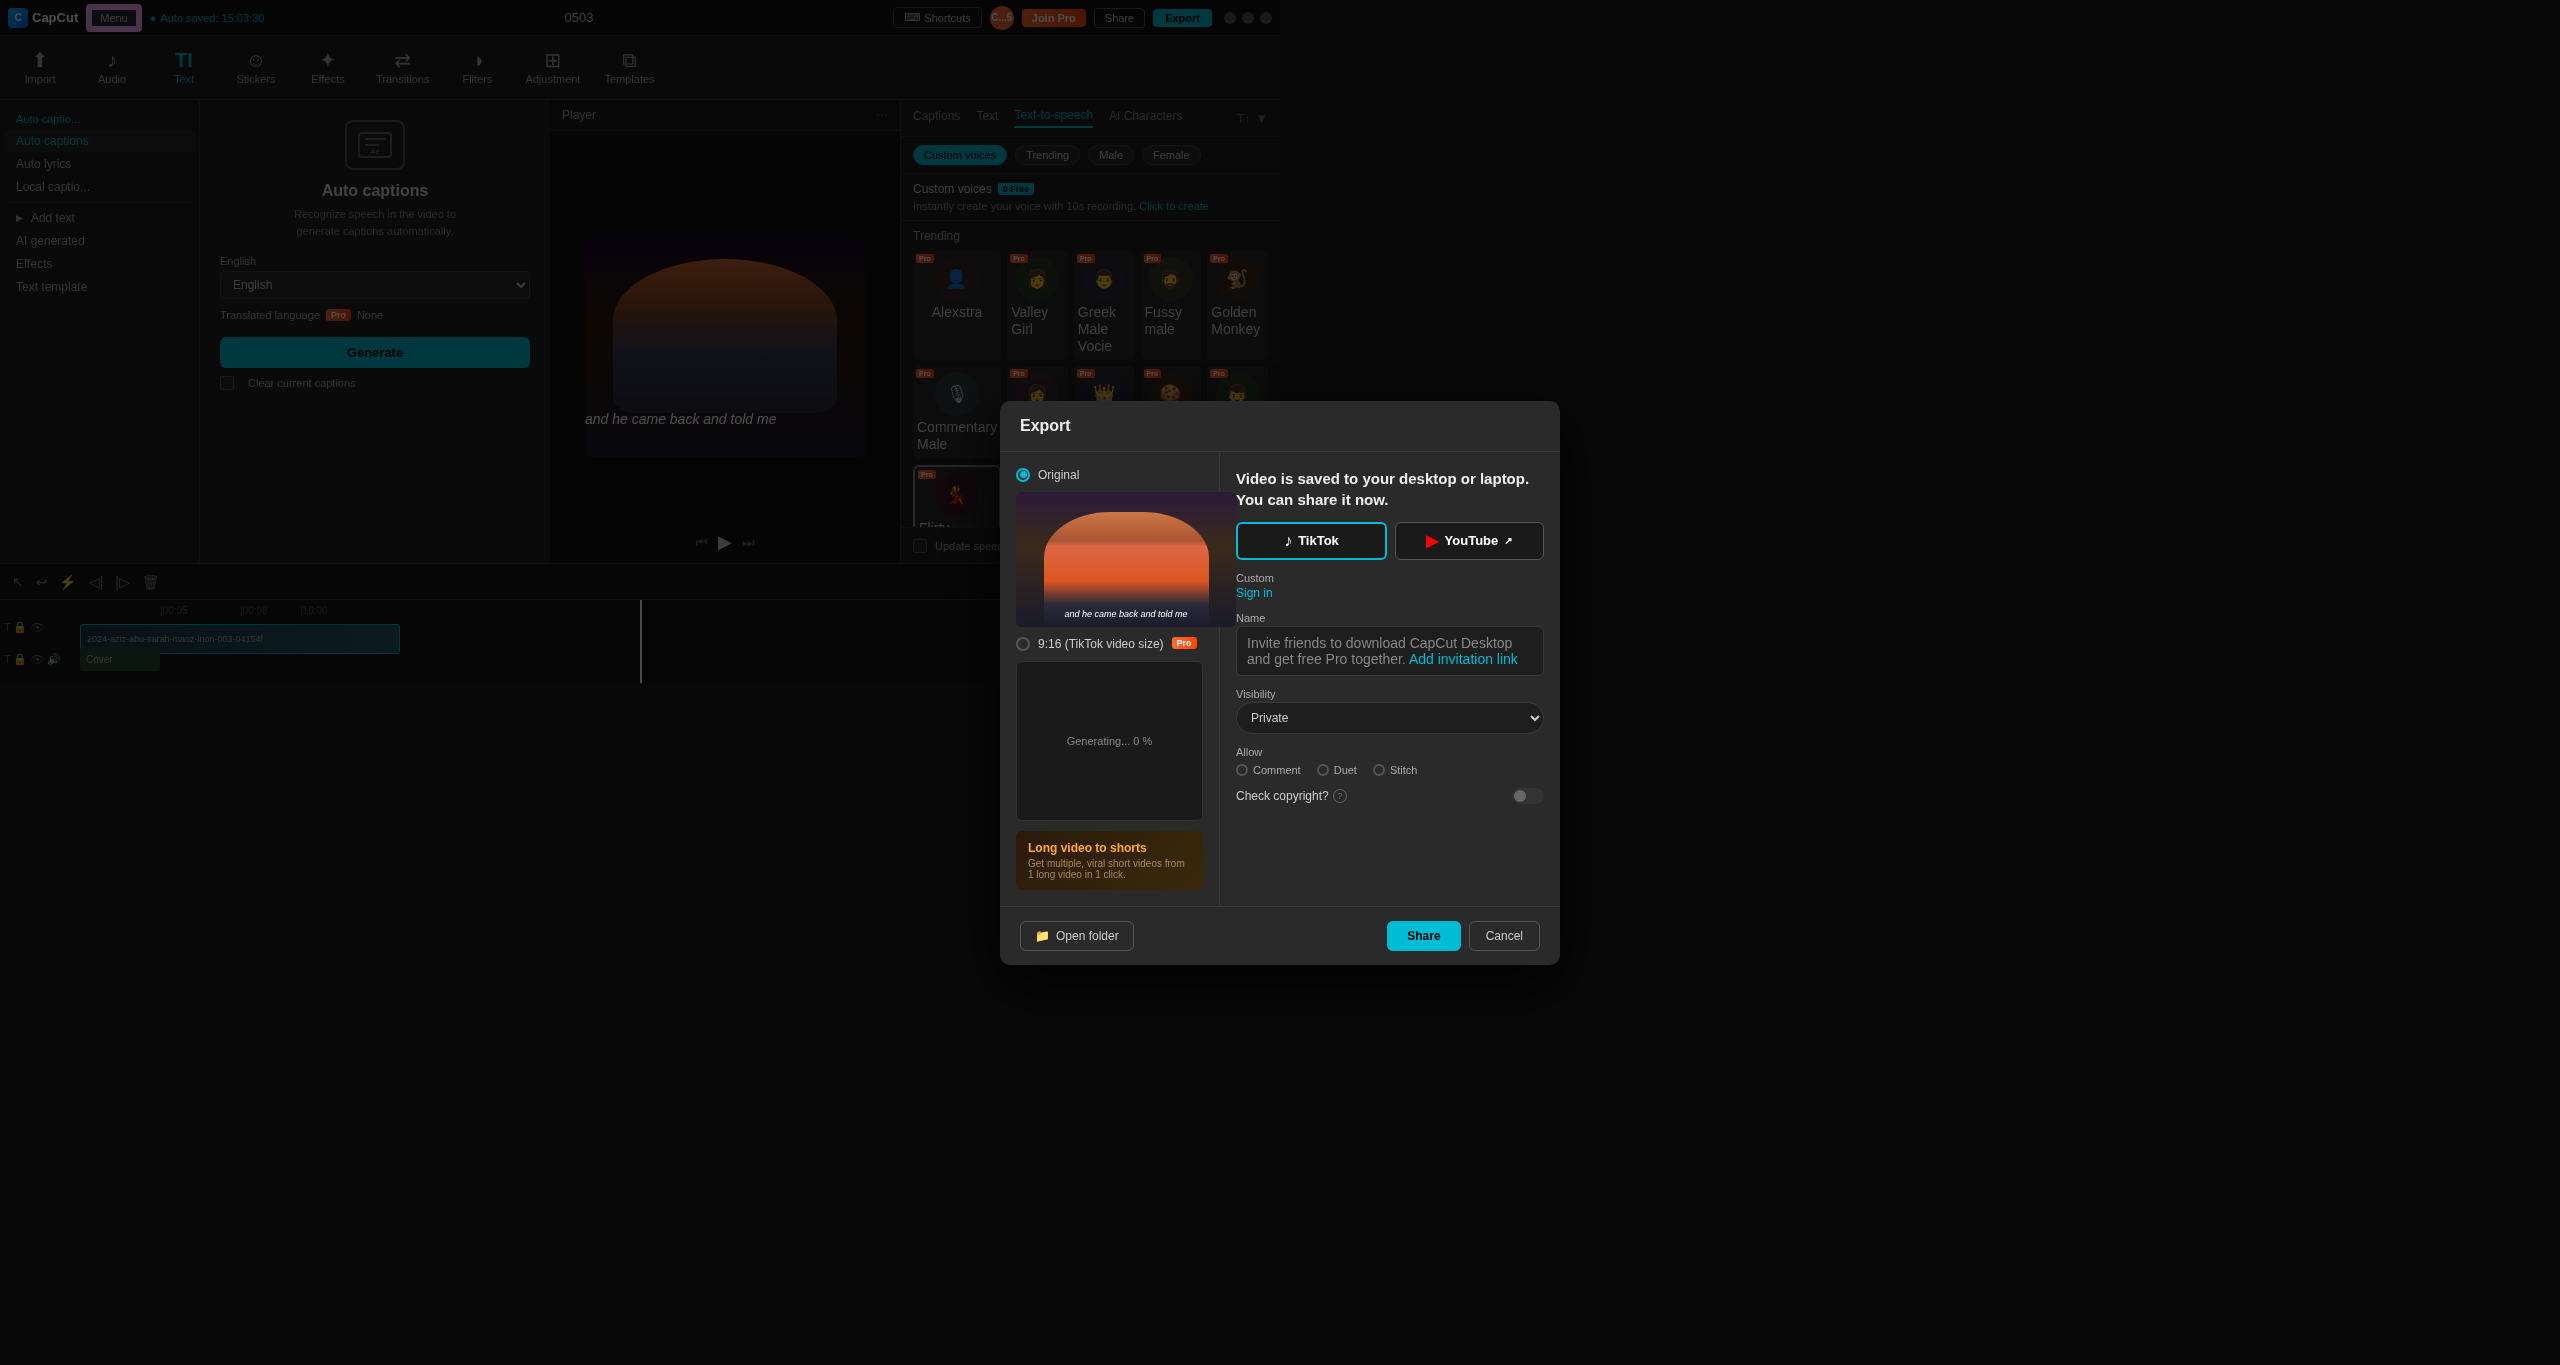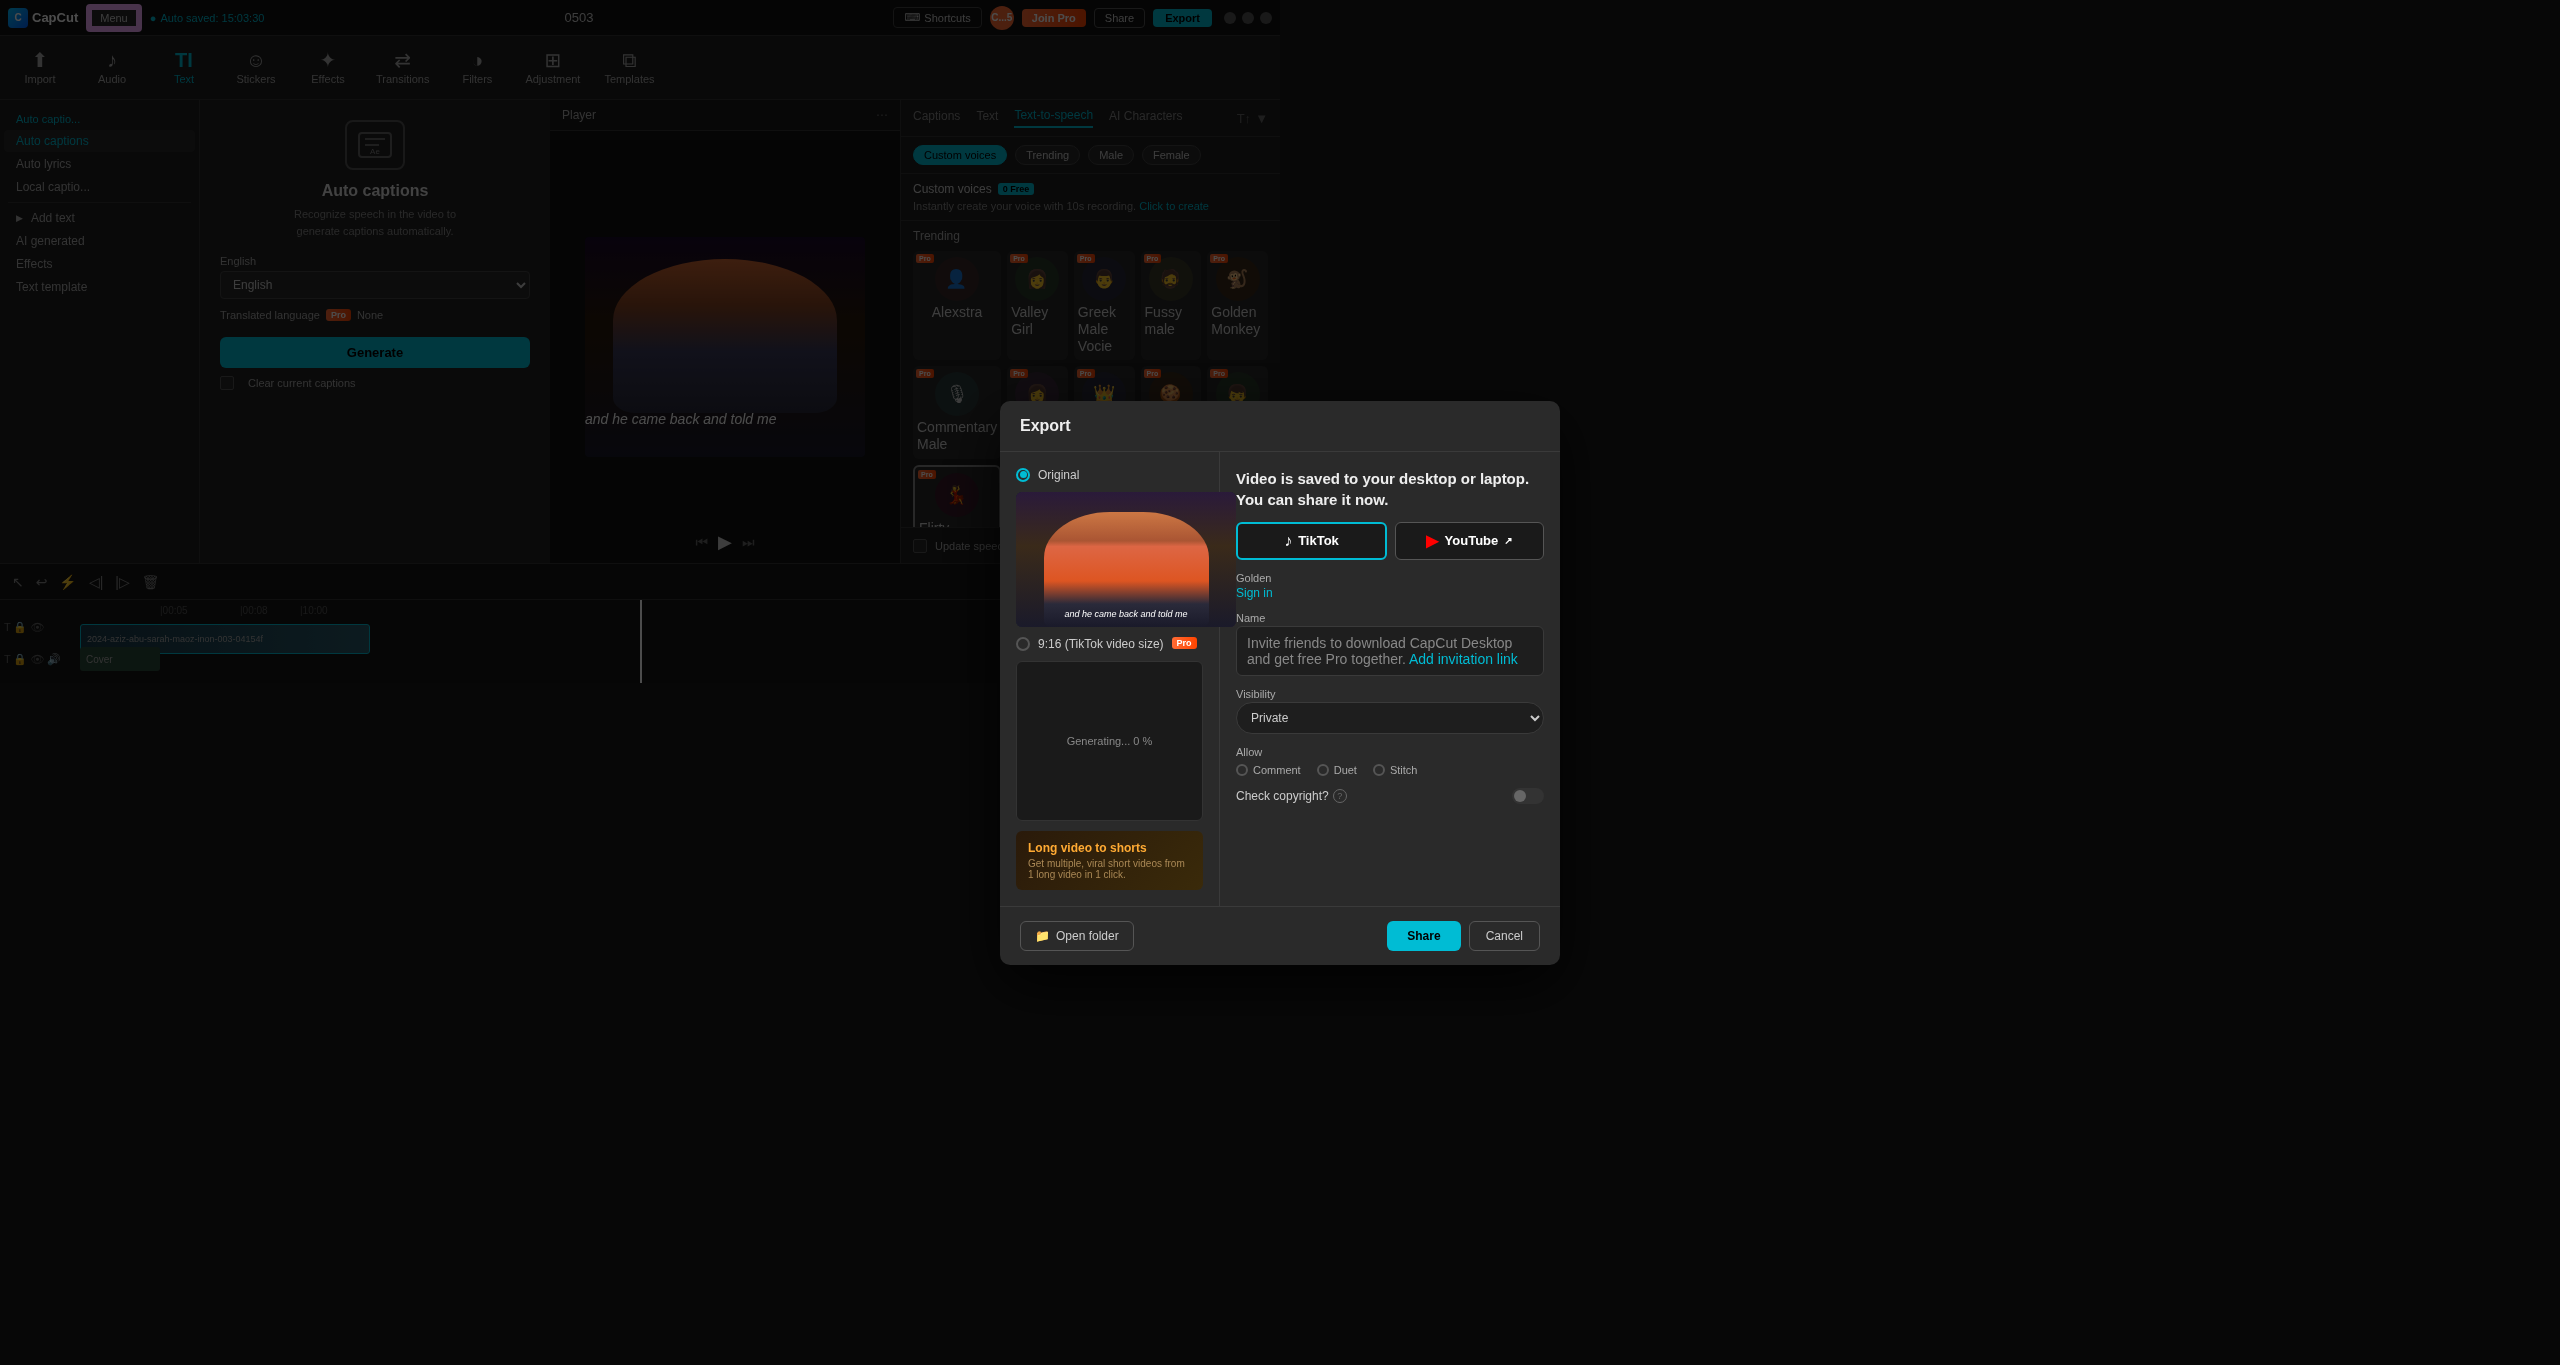--- a/index.html
+++ b/index.html
@@ -724,21 +724,21 @@
       <div class="track-row">
         <div class="track-icons">
           <span>T</span>
           <span>🔒</span>
           <span style="cursor:pointer">👁</span>
           <span>🔊</span>
         </div>
       </div>
     </div>
     <div style="position:absolute;top:24px;left:80px;width:300px;height:28px;">
-      <div class="timeline-clip video-clip" style="width:290px">
+      <div class="timeline-clip video-clip" style="width:320px">
         <span style="font-size:9px;color:#aaa;overflow:hidden;white-space:nowrap">2024-aziz-abu-sarah-maoz-inon-003-04154f</span>
       </div>
     </div>
     <div style="position:absolute;bottom:12px;left:80px;width:80px;height:24px;background:#2a4a3a;border-radius:3px;display:flex;align-items:center;padding:0 6px;">
       <span style="font-size:10px;color:#aaa">Cover</span>
     </div>
   </div>
 </div>
 
 <div class="overlay">
@@ -783,21 +783,21 @@
             <span style="font-size:16px">♪</span>
             <span>TikTok</span>
           </button>
           <button class="platform-btn youtube-btn">
             <span style="color:#ff0000;font-size:16px">▶</span>
             <span>YouTube</span>
             <span class="ext-icon">↗</span>
           </button>
         </div>
         <div>
-          <div class="field-label">Golden</div>
+          <div class="field-label">Custom</div>
           <a class="sign-in-link">Sign in</a>
         </div>
         <div>
           <div class="field-label">Name</div>
           <div class="name-input" style="min-height:48px;display:flex;flex-direction:column;gap:4px">
             <span class="invitation-text">Invite friends to download CapCut Desktop and get free Pro together. <span class="invitation-link">Add invitation link</span></span>
           </div>
         </div>
         <div>
           <div class="field-label">Visibility</div>

